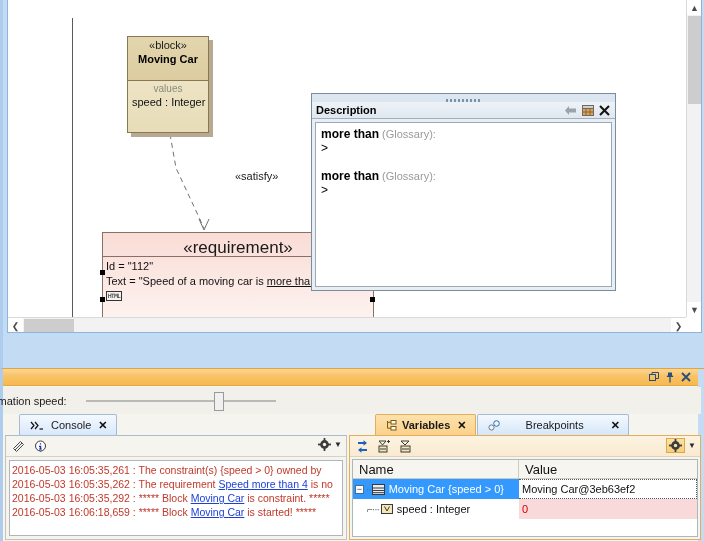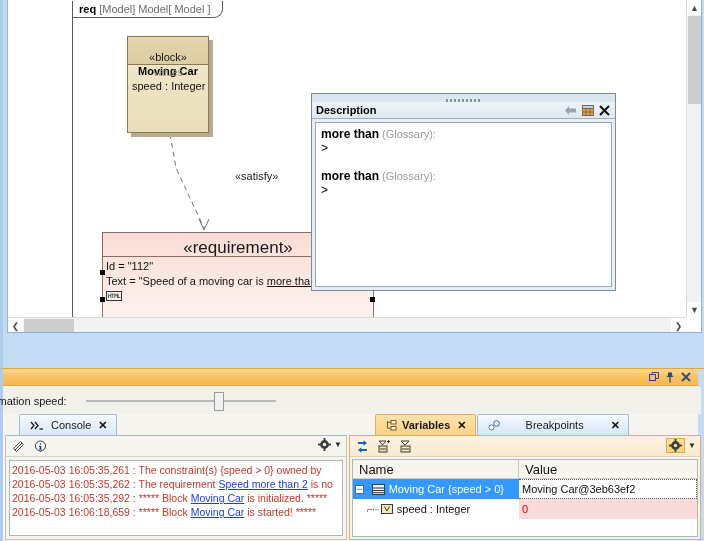--- a/index.html
+++ b/index.html
@@ -57,25 +57,25 @@
   .blk-shadow {
     position: absolute; left: 123px; top: 40px; width: 82px; height: 97px;
     background: #b7aa92;
   }
   .blk {
     position: absolute; left: 119px; top: 36px; width: 82px; height: 97px;
     border: 1px solid #8a7950;
     background: linear-gradient(to bottom, #f2ead0 0%, #ece2c2 60%, #e8dcb8 100%);
   }
   .blk-head {
-    height: 28px;
+    height: 44px;
     background: linear-gradient(to bottom, #e3d5ae 0%, #ddcca0 100%);
     border-bottom: 1px solid #8a7950;
     text-align: center;
-    padding-top: 14px;
+    padding-top: 2px;
   }
   .blk-stereo { font-size: 11px; color: #1a1a1a; line-height: 13px; }
   .blk-name { font-size: 11px; font-weight: bold; color: #000; line-height: 14px; }
   .blk-compart { padding: 2px 0 0 0; }
   .blk-compart-title { text-align: center; font-size: 10px; color: #8c8c7a; line-height: 12px; }
   .blk-prop { padding-left: 4px; font-size: 11px; color: #111; line-height: 14px; }
 
   
   .satisfy-label {
     position: absolute; left: 187px; top: 170px;
@@ -264,23 +264,20 @@
 </head>
 <body>
 
 <div id="root">
 
   <div id="editor">
     <div id="editor-inner">
 
       <div id="canvas">
 
-        <div class="frame-tab">
-          <b>req</b><span> [Model] Model[ Model ]</span>
-        </div>
         <div class="frame-left-edge"></div>
 
         <svg style="position:absolute;left:0;top:0;width:704px;height:336px;overflow:visible">
           <path d="M 162 134 L 168 168 L 196 228" stroke="#6f6f6f" stroke-width="1" fill="none" stroke-dasharray="5,4"></path>
           <path d="M 191 219 L 196 230 L 201 219" stroke="#6f6f6f" stroke-width="1" fill="none"></path>
         </svg>
         <div class="satisfy-label">«satisfy»</div>
 
         <div class="blk-shadow"></div>
         <div class="blk">
@@ -457,22 +454,22 @@
                   <rect x="0" y="5.6" width="3" height="1.8"></rect>
                   <rect x="10" y="5.6" width="3" height="1.8"></rect>
                 </g>
               </svg>
           </span>
           <span class="caret">▼</span>
         </span>
       </div>
       <div id="console-list">
         <div class="log"><span>2016-05-03 16:05:35,261 : </span><span>The constraint(s) {speed &gt; 0} owned by</span></div>
-        <div class="log"><span>2016-05-03 16:05:35,262 : </span><span>The requirement </span><a href="#">Speed more than 2</a><span> is no</span></div>
-        <div class="log"><span>2016-05-03 16:05:35,292 : </span><span>***** Block </span><a href="#">Moving Car</a><span> is initialized.  *****</span></div>
+        <div class="log"><span>2016-05-03 16:05:35,262 : </span><span>The requirement </span><a href="#">Speed more than 4</a><span> is no</span></div>
+        <div class="log"><span>2016-05-03 16:05:35,292 : </span><span>***** Block </span><a href="#">Moving Car</a><span> is constraint.  *****</span></div>
         <div class="log"><span>2016-05-03 16:06:18,659 : </span><span>***** Block </span><a href="#">Moving Car</a><span> is started! *****</span></div>
       </div>
     </div>
 
     <div id="vars-pane">
       <div id="vars-toolbar">
         <span class="tb-icon">
           <svg width="13" height="13" viewBox="0 0 13 13">
               <path d="M2 4 L2 2 L7.5 2 L7.5 0.2 L11 3 L7.5 5.8 L7.5 4 Z" fill="#1b5fc0"></path>
               <path d="M11 9 L11 11 L5.5 11 L5.5 12.8 L2 10 L5.5 7.2 L5.5 9 Z" fill="#1b5fc0"></path>

